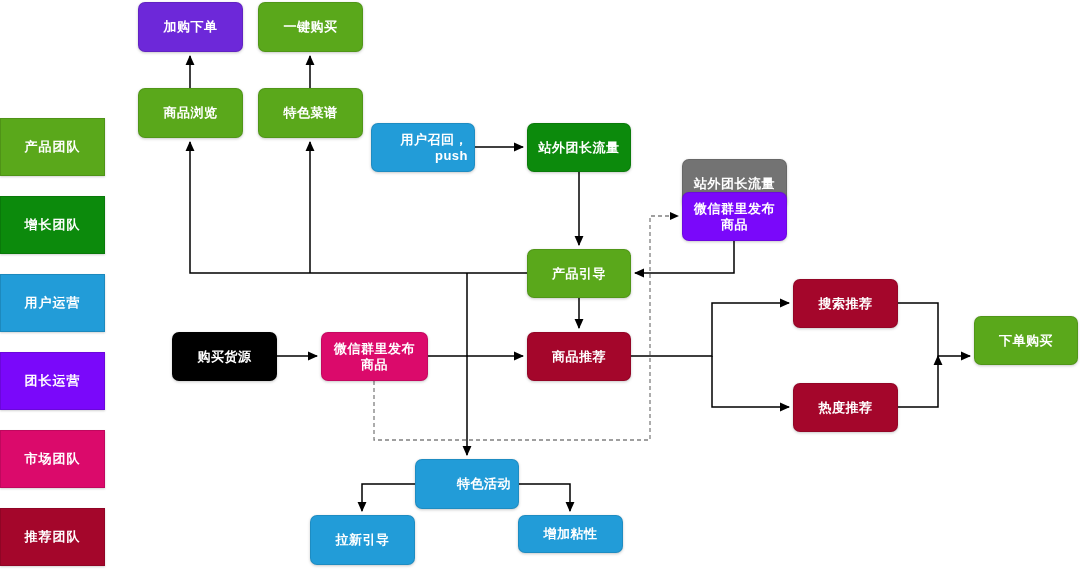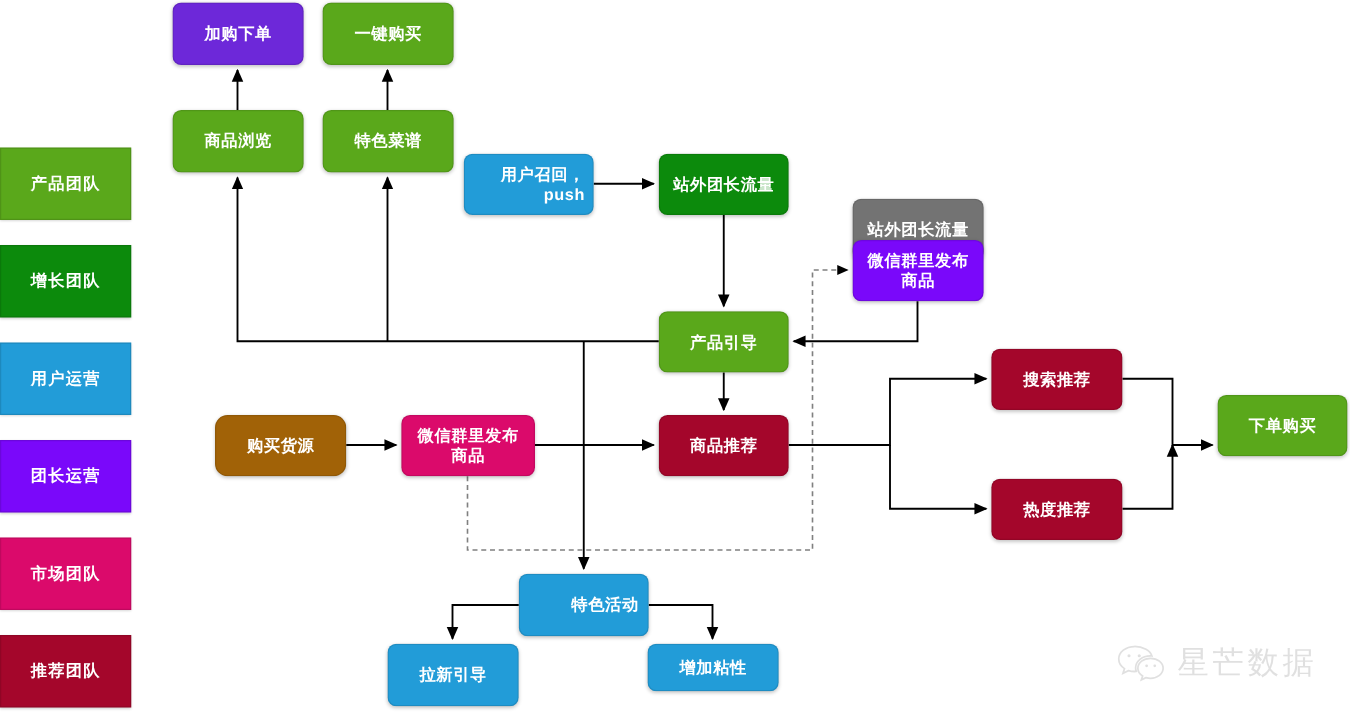--- a/index.html
+++ b/index.html
@@ -109,21 +109,21 @@
       </div>
       <div class="node" style="left: 682px; top: 123px; width: 105px; height: 49px; background: #737373; margin-top: 36px;">
         <span>站外团长流量</span>
       </div>
       <div class="node" style="left: 682px; top: 192px; width: 105px; height: 49px; background: rgb(122, 8, 250);">
         <span>微信群里发布商品</span>
       </div>
       <div class="node" style="left: 527px; top: 249px; width: 104px; height: 49px; background: rgb(90, 168, 27);">
         <span>产品引导</span>
       </div>
-      <div class="node" style="left: 172px; top: 332px; width: 105px; height: 49px; background: #a16207; border-radius: 10px;">
+      <div class="node" style="left: 172px; top: 332px; width: 105px; height: 49px; background: #000000;">
         <span>购买货源</span>
       </div>
       <div class="node" style="left: 321px; top: 332px; width: 107px; height: 49px; background: rgb(219, 10, 107);">
         <span>微信群里发布商品</span>
       </div>
       <div class="node" style="left: 527px; top: 332px; width: 104px; height: 49px; background: rgb(164, 6, 43);">
         <span>商品推荐</span>
       </div>
       <div class="node" style="left: 793px; top: 279px; width: 105px; height: 49px; background: rgb(164, 6, 43);">
         <span>搜索推荐</span>
@@ -138,25 +138,14 @@
         <span>特色活动</span>
       </div>
       <div class="node" style="left: 310px; top: 515px; width: 105px; height: 50px; background: rgb(34, 156, 216);">
         <span>拉新引导</span>
       </div>
       <div class="node" style="left: 518px; top: 515px; width: 105px; height: 38px; background: rgb(34, 156, 216);">
         <span>增加粘性</span>
       </div>
     </div>
 
-  <div class="watermark" id="watermark" style="left: 893px; top: 513px;">
-    <svg width="40" height="32" viewBox="0 0 40 32">
-      <path d="M14.5 3.2C7.6 3.2 2 7.7 2 13.2c0 3.1 1.8 5.9 4.6 7.7l-1.2 3.8 4.3-2.2c1.5.4 3.1.7 4.8.7.5 0 1 0 1.5-.1-.3-.9-.5-1.8-.5-2.8 0-5.3 5.3-9.6 11.8-9.6.4 0 .8 0 1.2.1C27.4 6.6 21.6 3.2 14.5 3.2z" fill="none" stroke="#9a9a9a" stroke-width="1.4"></path>
-      <circle cx="10.2" cy="10.6" r="1.25" fill="#9a9a9a"></circle>
-      <circle cx="18.4" cy="10.6" r="1.25" fill="#9a9a9a"></circle>
-      <path d="M27.4 12.6c-5.6 0-10.1 3.6-10.1 8 0 2.5 1.5 4.8 3.8 6.2l-1 3.1 3.6-1.8c1.2.3 2.5.5 3.7.5 5.6 0 10.1-3.6 10.1-8s-4.5-8-10.1-8z" fill="none" stroke="#9a9a9a" stroke-width="1.4"></path>
-      <circle cx="24.3" cy="18.6" r="1.1" fill="#9a9a9a"></circle>
-      <circle cx="30.8" cy="18.6" r="1.1" fill="#9a9a9a"></circle>
-    </svg>
-    <span class="watermark-text">星芒数据</span>
-  </div>
 
 </div>
 
 </body></html>

